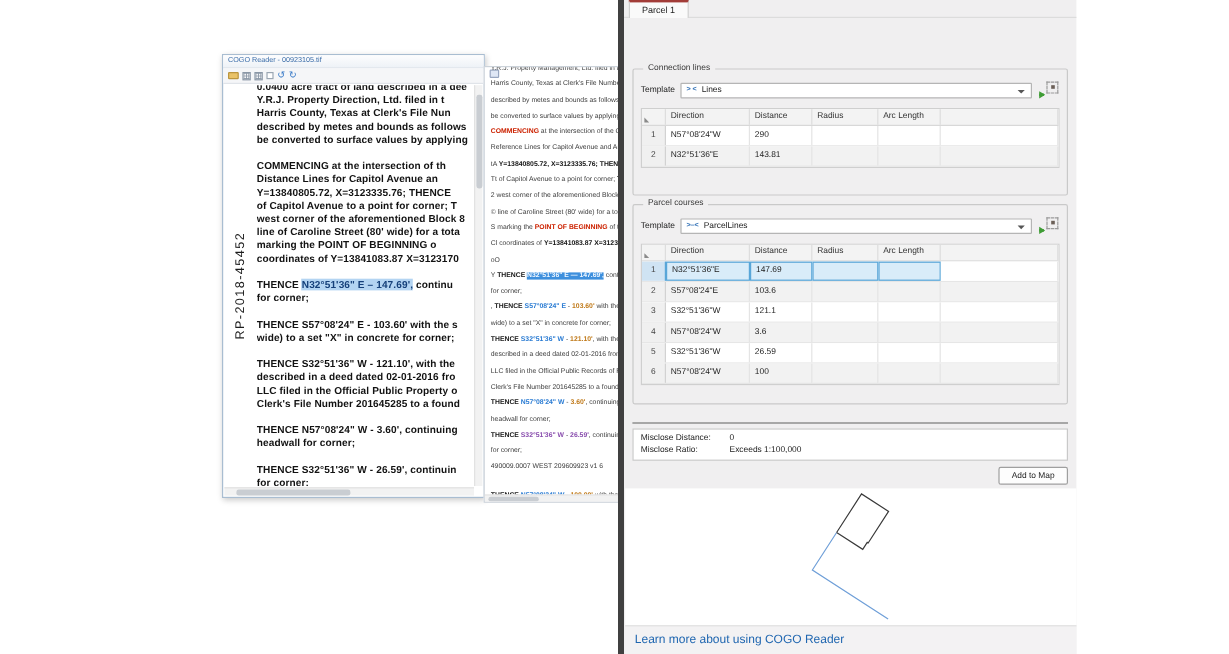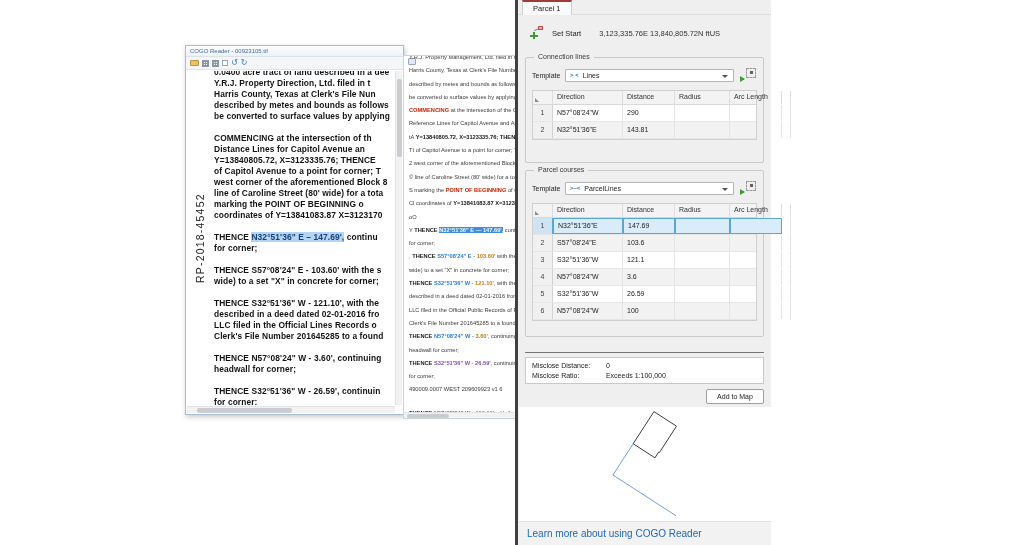--- a/index.html
+++ b/index.html
@@ -45,22 +45,22 @@
   .o-red { color:#cc2200; font-weight:bold; }
   .o-bold { color:#161616; font-weight:bold; }
   .o-blue { color:#2b7cd3; font-weight:bold; }
   .o-orange { color:#c07a1a; font-weight:bold; }
   .o-purple { color:#8a4fae; font-weight:bold; }
   .o-sel { background:#3d8fdd; color:#eef6ff; font-weight:bold; }
   .ohscroll { position:absolute; left:0; right:0; bottom:0; height:6px; background:#f2f2f2; border-top:1px solid #e4e4e4; }
   .ohthumb { position:absolute; left:3px; top:1px; width:42px; height:4px; background:#c9cdd2; border-radius:2px; }
 
   
-  .panel { position:absolute; left:515px; top:0; width:256px; height:545px;
-           background:#f0eff0; border-left:3px solid #404040; font-size:7px; color:#222; }
+  .panel { position:absolute; left:515px; top:0; width:382px; height:545px;
+           background:#f0eff0; border-left:5px solid #404040; font-size:7px; color:#222; }
   .tabstrip { position:absolute; left:0; top:0; right:0; height:15px; border-bottom:1px solid #dcdcdc; }
   .tab { position:absolute; left:4px; top:0; height:15px; padding:0 10px; background:#fafafa;
          border:1px solid #cfcfcf; border-top:2px solid #a23c38; border-bottom:none;
          font-size:7.5px; line-height:13px; color:#222; }
   .setstart { position:absolute; left:12px; top:25px; height:16px; display:flex; align-items:center; }
   .ss-icon { position:relative; width:13px; height:14px; margin-right:9px; }
   .ss-plus-v { position:absolute; left:3px; top:6px; width:2px; height:7px; background:#3f9c35; }
   .ss-plus-h { position:absolute; left:0px; top:8.5px; width:8px; height:2px; background:#3f9c35; }
   .ss-line { position:absolute; left:4px; top:3px; width:6px; height:1px; background:#8a8a8a; transform:rotate(-18deg); }
   .ss-sq { position:absolute; right:0; top:0; width:5px; height:4px; border:1px solid #c0504d; background:#e8a9a5; }
@@ -151,21 +151,21 @@
           <div class="dline"><span>coordinates of Y=13841083.87 X=3123170</span></div>
           <div class="dline blank"></div>
           <div class="dline"><span>THENCE </span><span class="d-hl">N32°51'36" E – 147.69',</span><span> continu</span></div>
           <div class="dline"><span>for corner;</span></div>
           <div class="dline blank"></div>
           <div class="dline"><span>THENCE S57°08'24" E - 103.60' with the s</span></div>
           <div class="dline"><span>wide) to a set "X" in concrete for corner;</span></div>
           <div class="dline blank"></div>
           <div class="dline"><span>THENCE S32°51'36" W - 121.10', with the</span></div>
           <div class="dline"><span>described in a deed dated 02-01-2016 fro</span></div>
-          <div class="dline"><span>LLC  filed in the Official Lines Records o</span></div>
+          <div class="dline"><span>LLC  filed in the Official Public Property o</span></div>
           <div class="dline"><span>Clerk's File Number 201645285 to a found</span></div>
           <div class="dline blank"></div>
           <div class="dline"><span>THENCE N57°08'24" W - 3.60', continuing</span></div>
           <div class="dline"><span>headwall for corner;</span></div>
           <div class="dline blank"></div>
           <div class="dline"><span>THENCE S32°51'36" W - 26.59', continuin</span></div>
           <div class="dline"><span>for corner;</span></div>
         </div>
     </div>
     <div class="vscroll">
@@ -211,30 +211,20 @@
     <div class="ohscroll">
         <span class="ohthumb"></span>
       </div>
   </div>
 
   <div class="panel">
     <div class="tabstrip">
       <div class="tab">Parcel 1</div>
     </div>
 
-    <div class="setstart">
-      <span class="ss-icon">
-        <span class="ss-line"></span>
-          <span class="ss-sq"></span>
-        <span class="ss-plus-v"></span>
-          <span class="ss-plus-h"></span>
-      </span>
-      <span class="ss-label">Set Start</span>
-      <span class="ss-coords">3,123,335.76E 13,840,805.72N ftUS</span>
-    </div>
 
     <div class="groupbox gb1">
       <span class="gblabel">Connection lines</span>
       <div class="tmplrow">
         <span class="tmpl-label">Template</span>
         <div class="dropdown">
           <span class="dd-icon">&gt; &lt;</span>
           <span class="dd-text">Lines</span>
           <span class="dd-chev"></span>
         </div>

